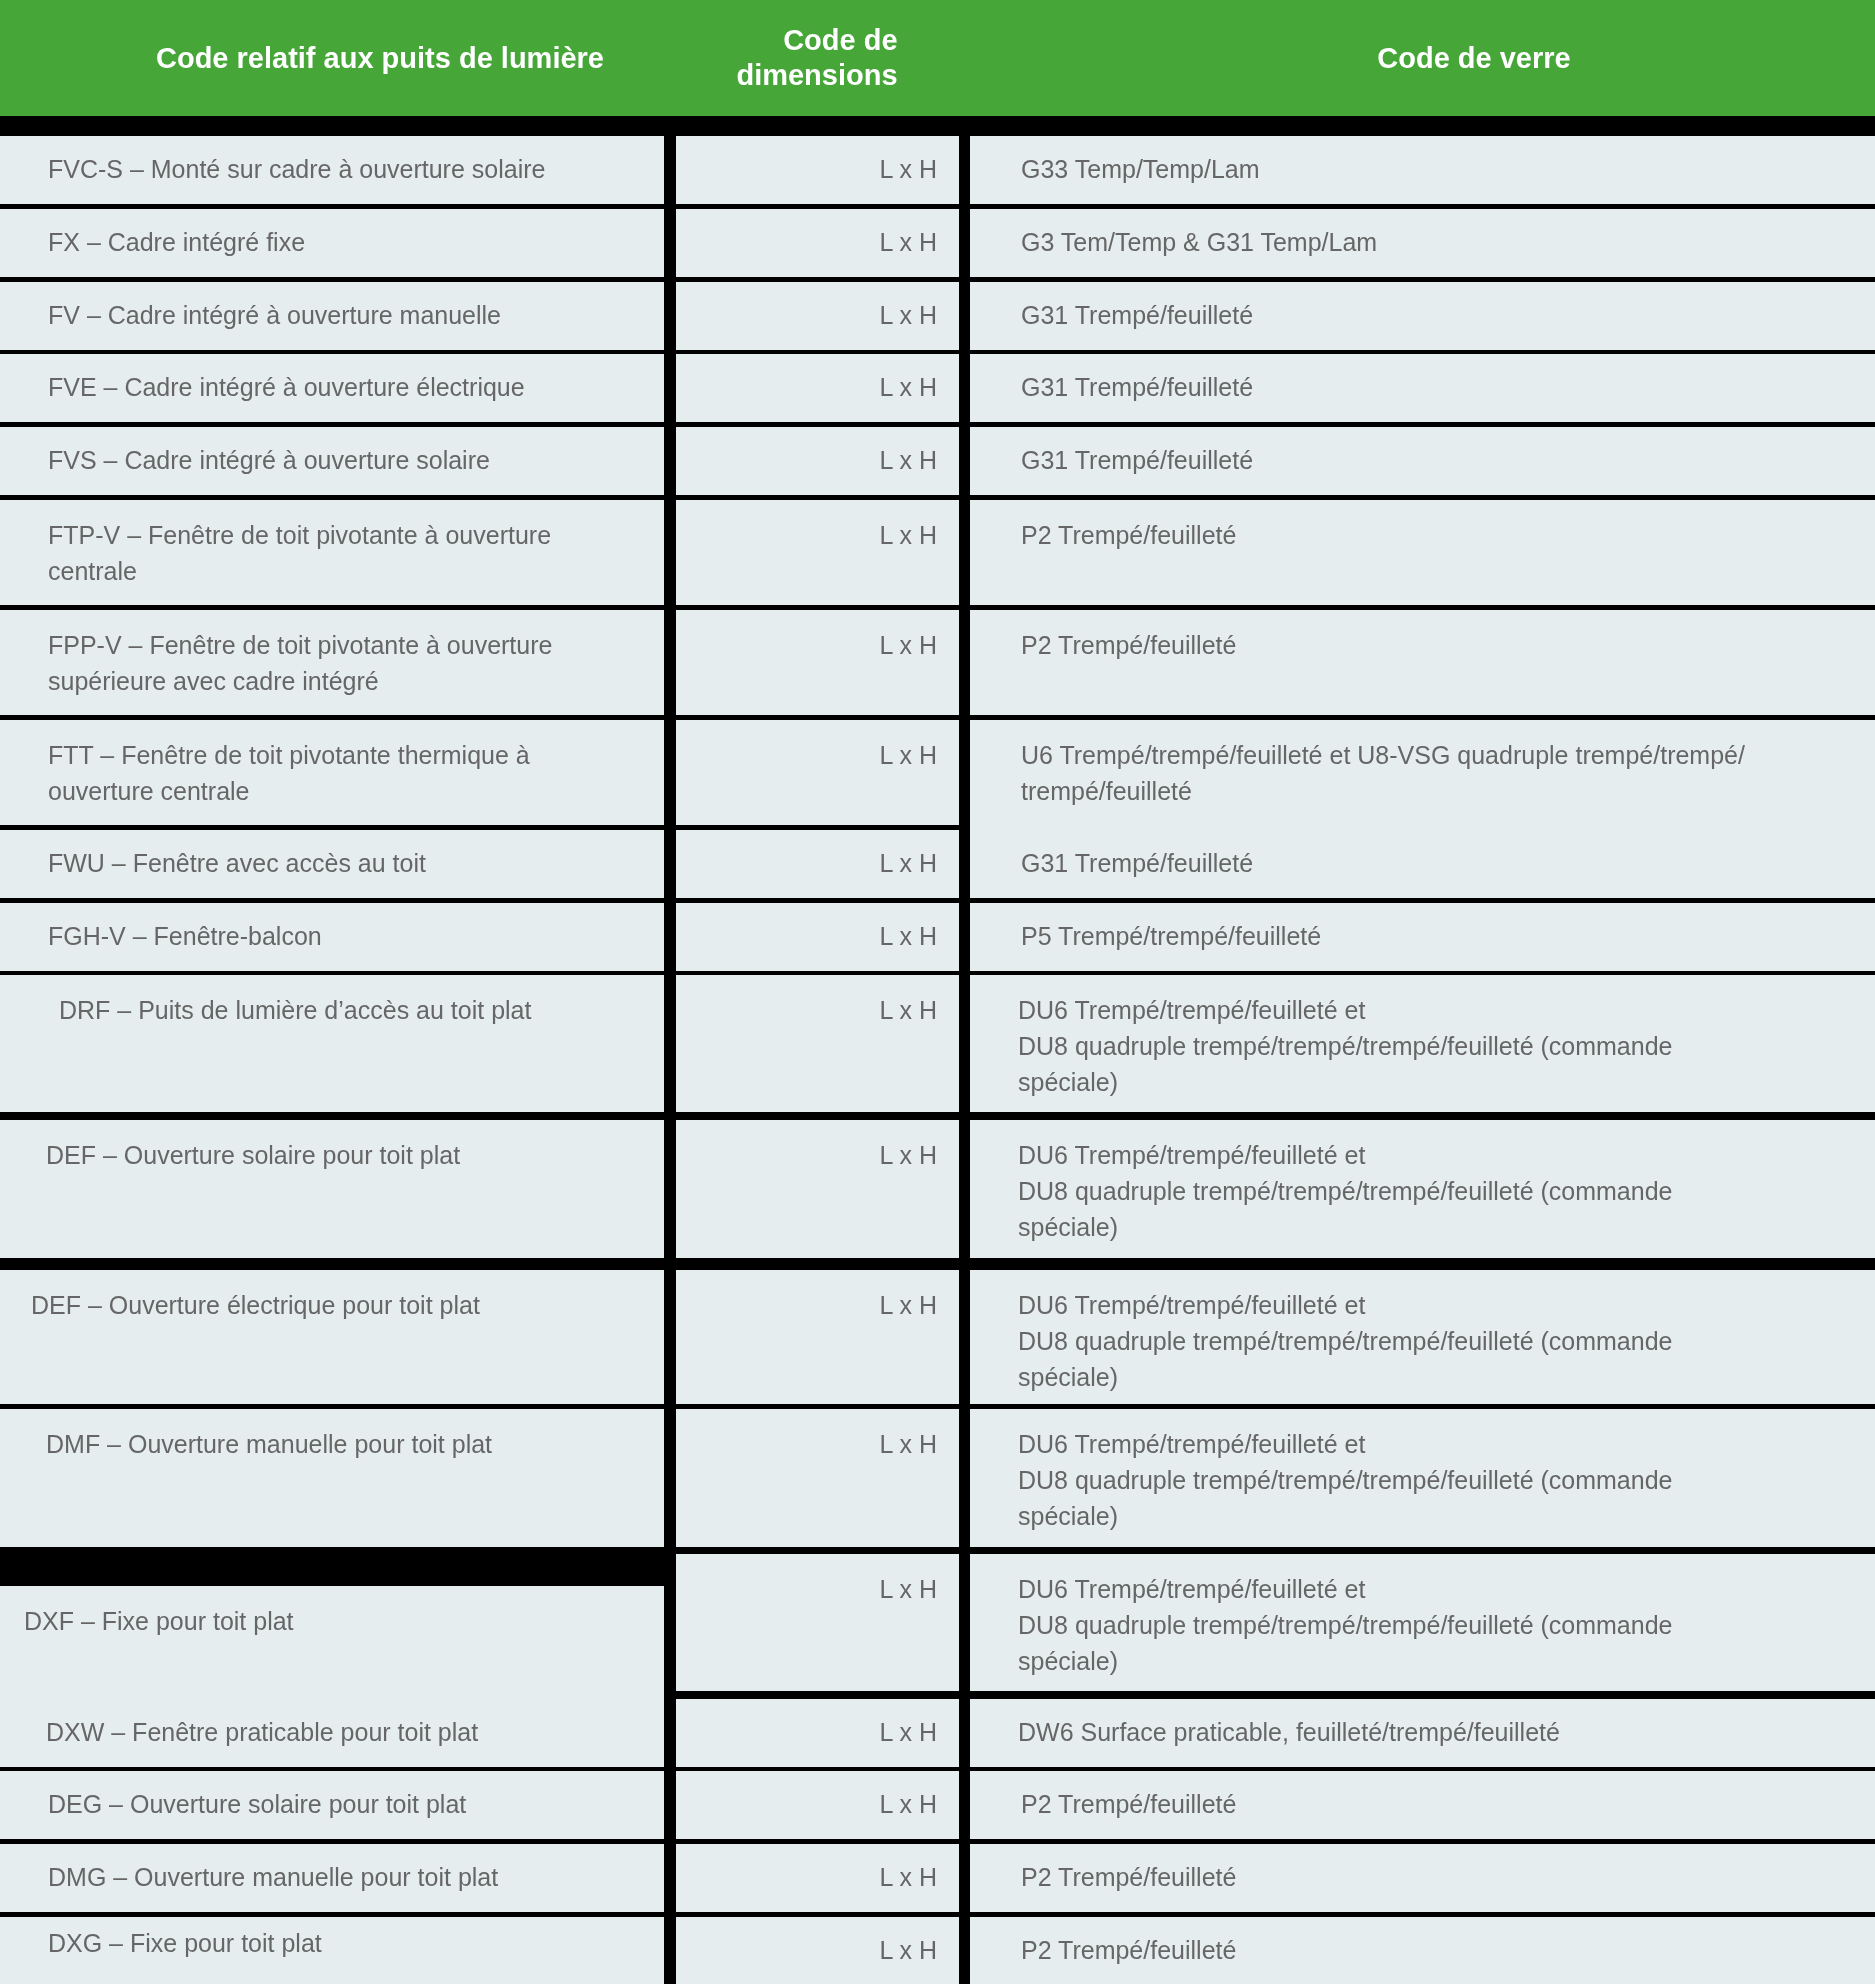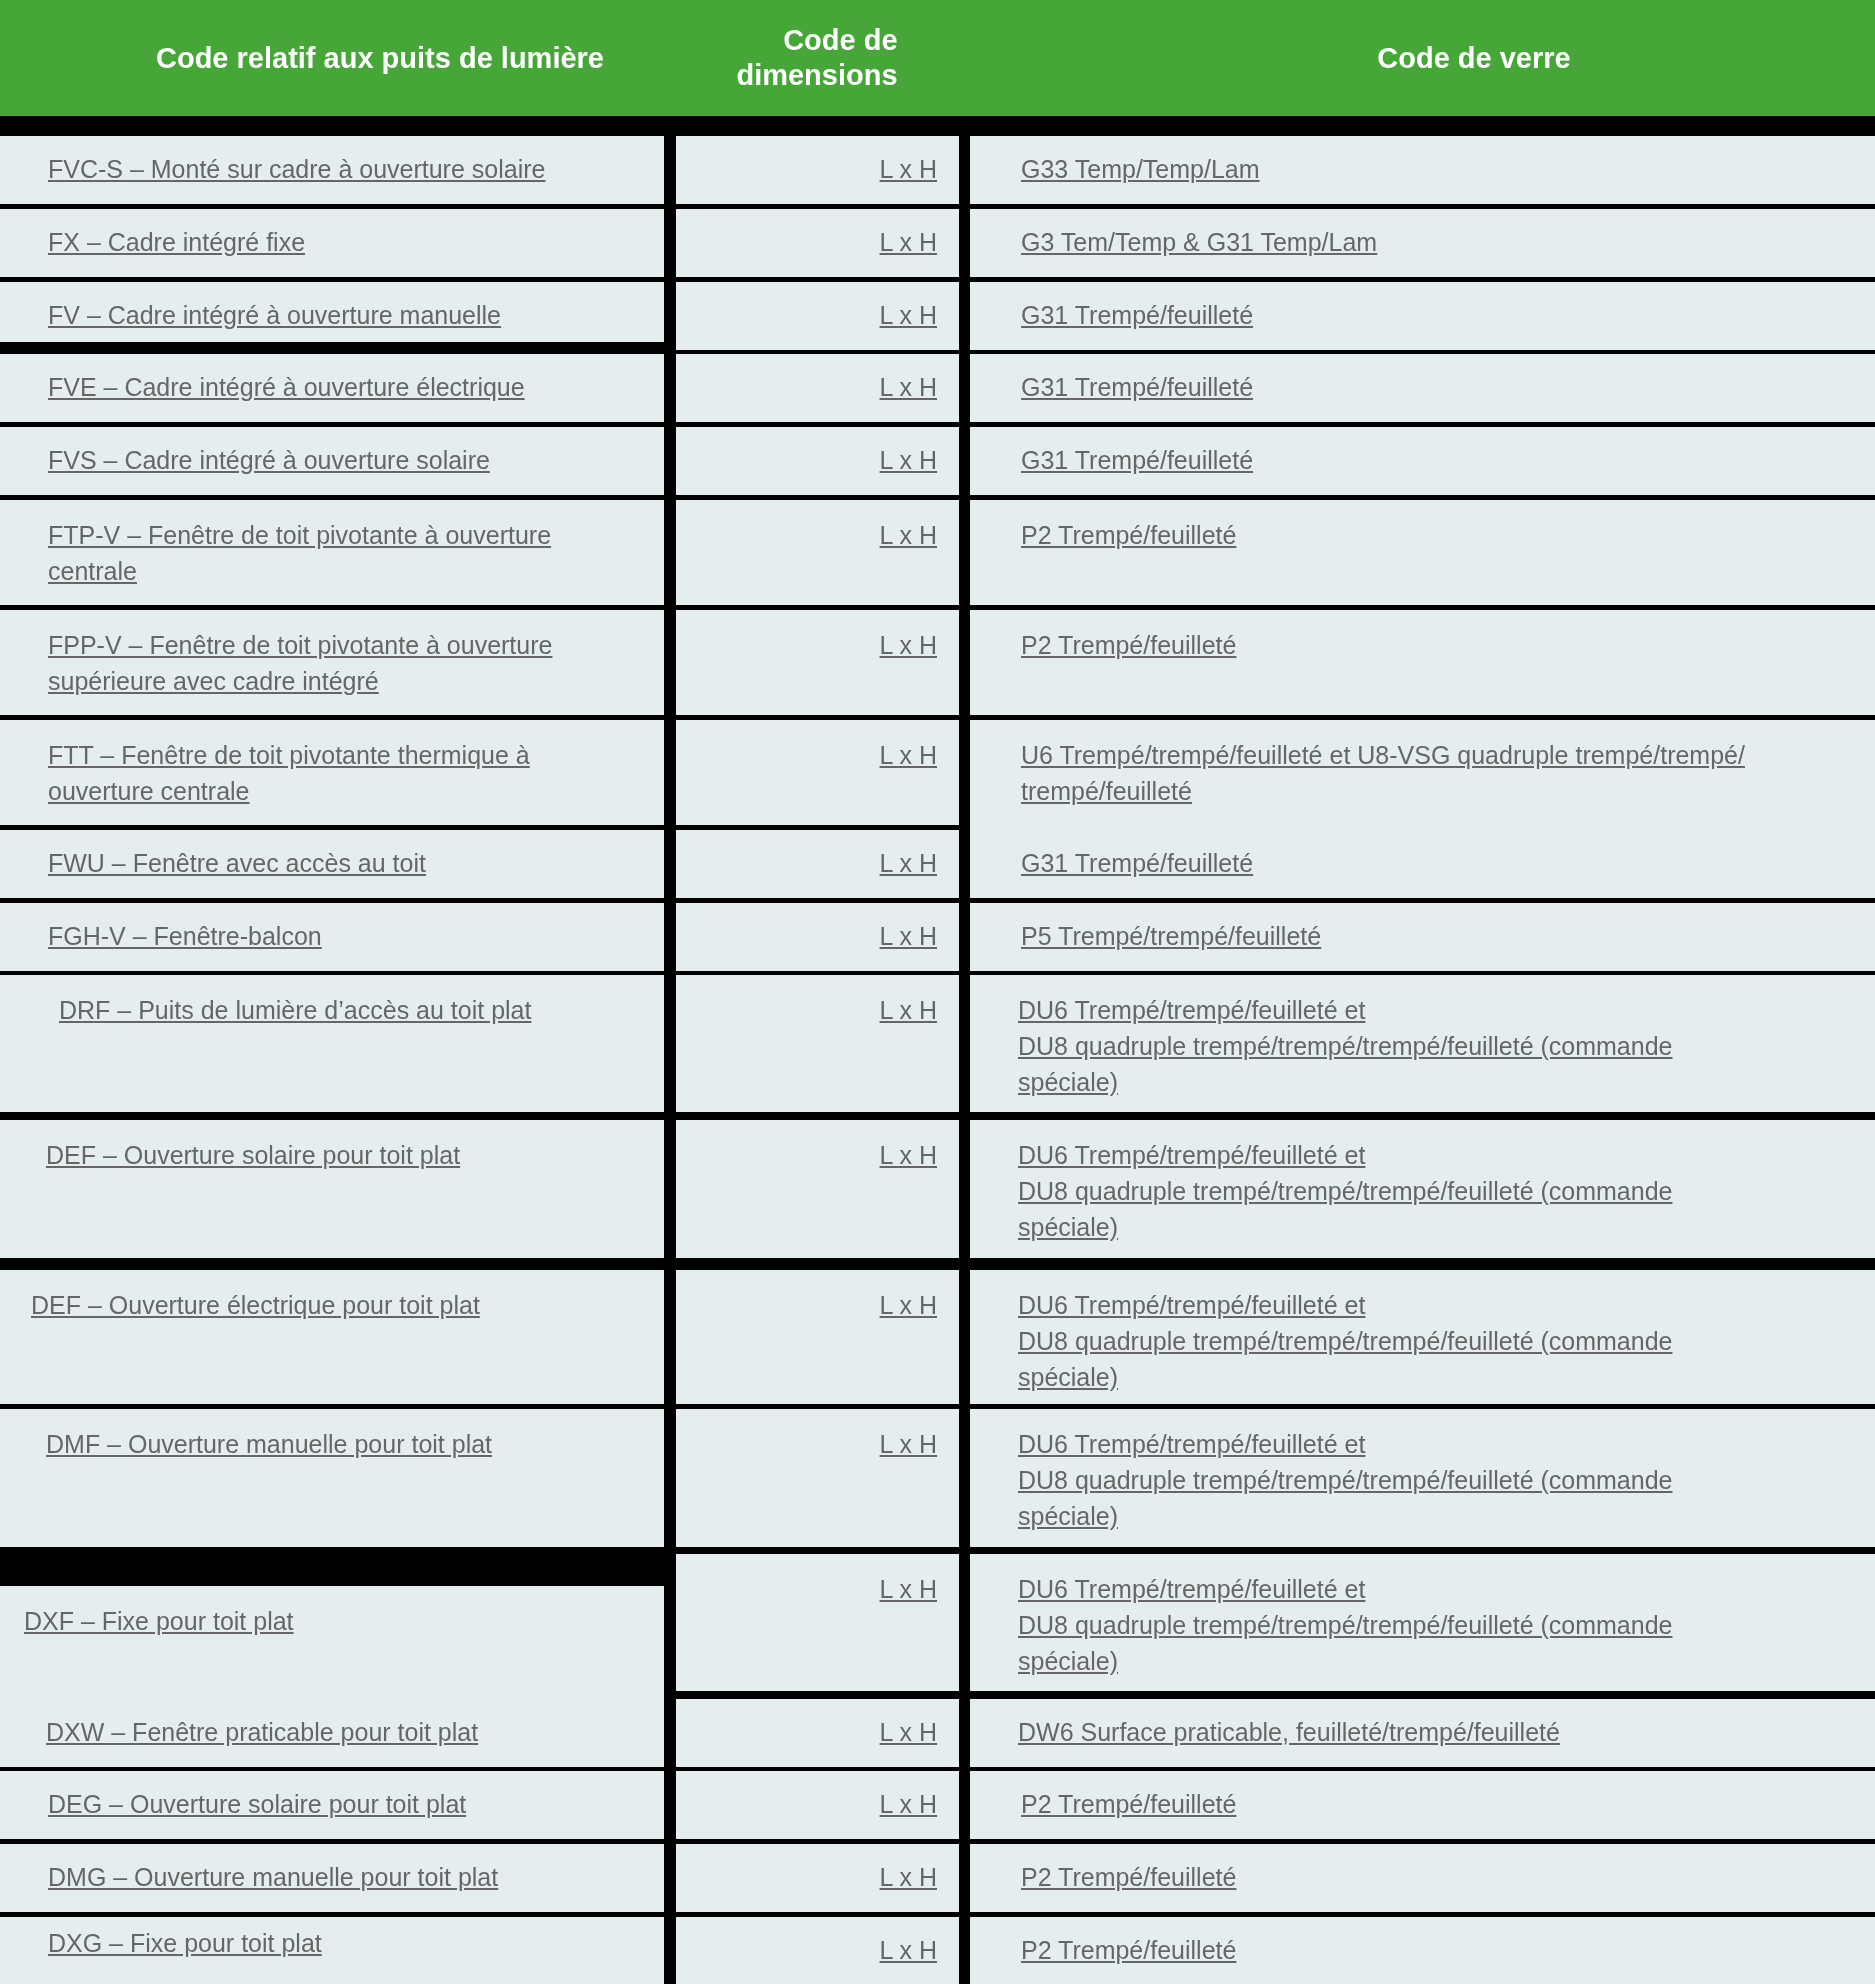--- a/index.html
+++ b/index.html
@@ -19,21 +19,21 @@
   .hdr.c3 { left: 970px; width: 906px; }
   .hdr span { white-space: pre-line; }
   .cell {
     position: absolute; background: #E5EDEE; color: #666666;
     font-size: 25px; line-height: 36px; box-sizing: border-box;
     white-space: pre-line;
   }
   .c1 { left: 0; width: 664px; padding-left: 48px; padding-right: 18px; }
   .c2 { left: 676px; width: 283px; text-align: right; padding-right: 22px; }
   .c3 { left: 970px; width: 906px; padding-left: 51px; padding-right: 24px; }
-  .cell .txt { display: block; text-decoration: underline; }
+  .cell .txt { display: block; }
 </style>
 </head>
 <body>
 
 <div>
   <div class="hdr c1">
       <span>Code relatif aux puits de lumière</span>
     </div>
   <div class="hdr c2">
       <span>Code de
@@ -48,21 +48,21 @@
   <div class="cell c1" style="top: 136px; height: 68px; padding-top: 15px;"><span class="txt">FVC-S – Monté sur cadre à ouverture solaire</span></div>
   <div class="cell c2" style="top: 136px; height: 68px; padding-top: 15px;"><span class="txt">L x H</span></div>
   <div class="cell c3" style="top: 136px; height: 68px; padding-top: 15px;"><span class="txt">G33 Temp/Temp/Lam</span></div>
 </div>
       <div>
   <div class="cell c1" style="top: 209px; height: 68px; padding-top: 15px;"><span class="txt">FX – Cadre intégré fixe</span></div>
   <div class="cell c2" style="top: 209px; height: 68px; padding-top: 15px;"><span class="txt">L x H</span></div>
   <div class="cell c3" style="top: 209px; height: 68px; padding-top: 15px;"><span class="txt">G3 Tem/Temp &amp; G31 Temp/Lam</span></div>
 </div>
       <div>
-  <div class="cell c1" style="top: 282px; height: 60px; padding-top: 15px;"><span class="txt">FV – Cadre intégré à ouverture manuelle</span></div>
+  <div class="cell c1" style="top: 282px; height: 68px; padding-top: 15px;"><span class="txt">FV – Cadre intégré à ouverture manuelle</span></div>
   <div class="cell c2" style="top: 282px; height: 68px; padding-top: 15px;"><span class="txt">L x H</span></div>
   <div class="cell c3" style="top: 282px; height: 68px; padding-top: 15px;"><span class="txt">G31 Trempé/feuilleté</span></div>
 </div>
       <div>
   <div class="cell c1" style="top: 354px; height: 68px; padding-top: 15px;"><span class="txt">FVE – Cadre intégré à ouverture électrique</span></div>
   <div class="cell c2" style="top: 354px; height: 68px; padding-top: 15px;"><span class="txt">L x H</span></div>
   <div class="cell c3" style="top: 354px; height: 68px; padding-top: 15px;"><span class="txt">G31 Trempé/feuilleté</span></div>
 </div>
       <div>
   <div class="cell c1" style="top: 427px; height: 68px; padding-top: 15px;"><span class="txt">FVS – Cadre intégré à ouverture solaire</span></div>

